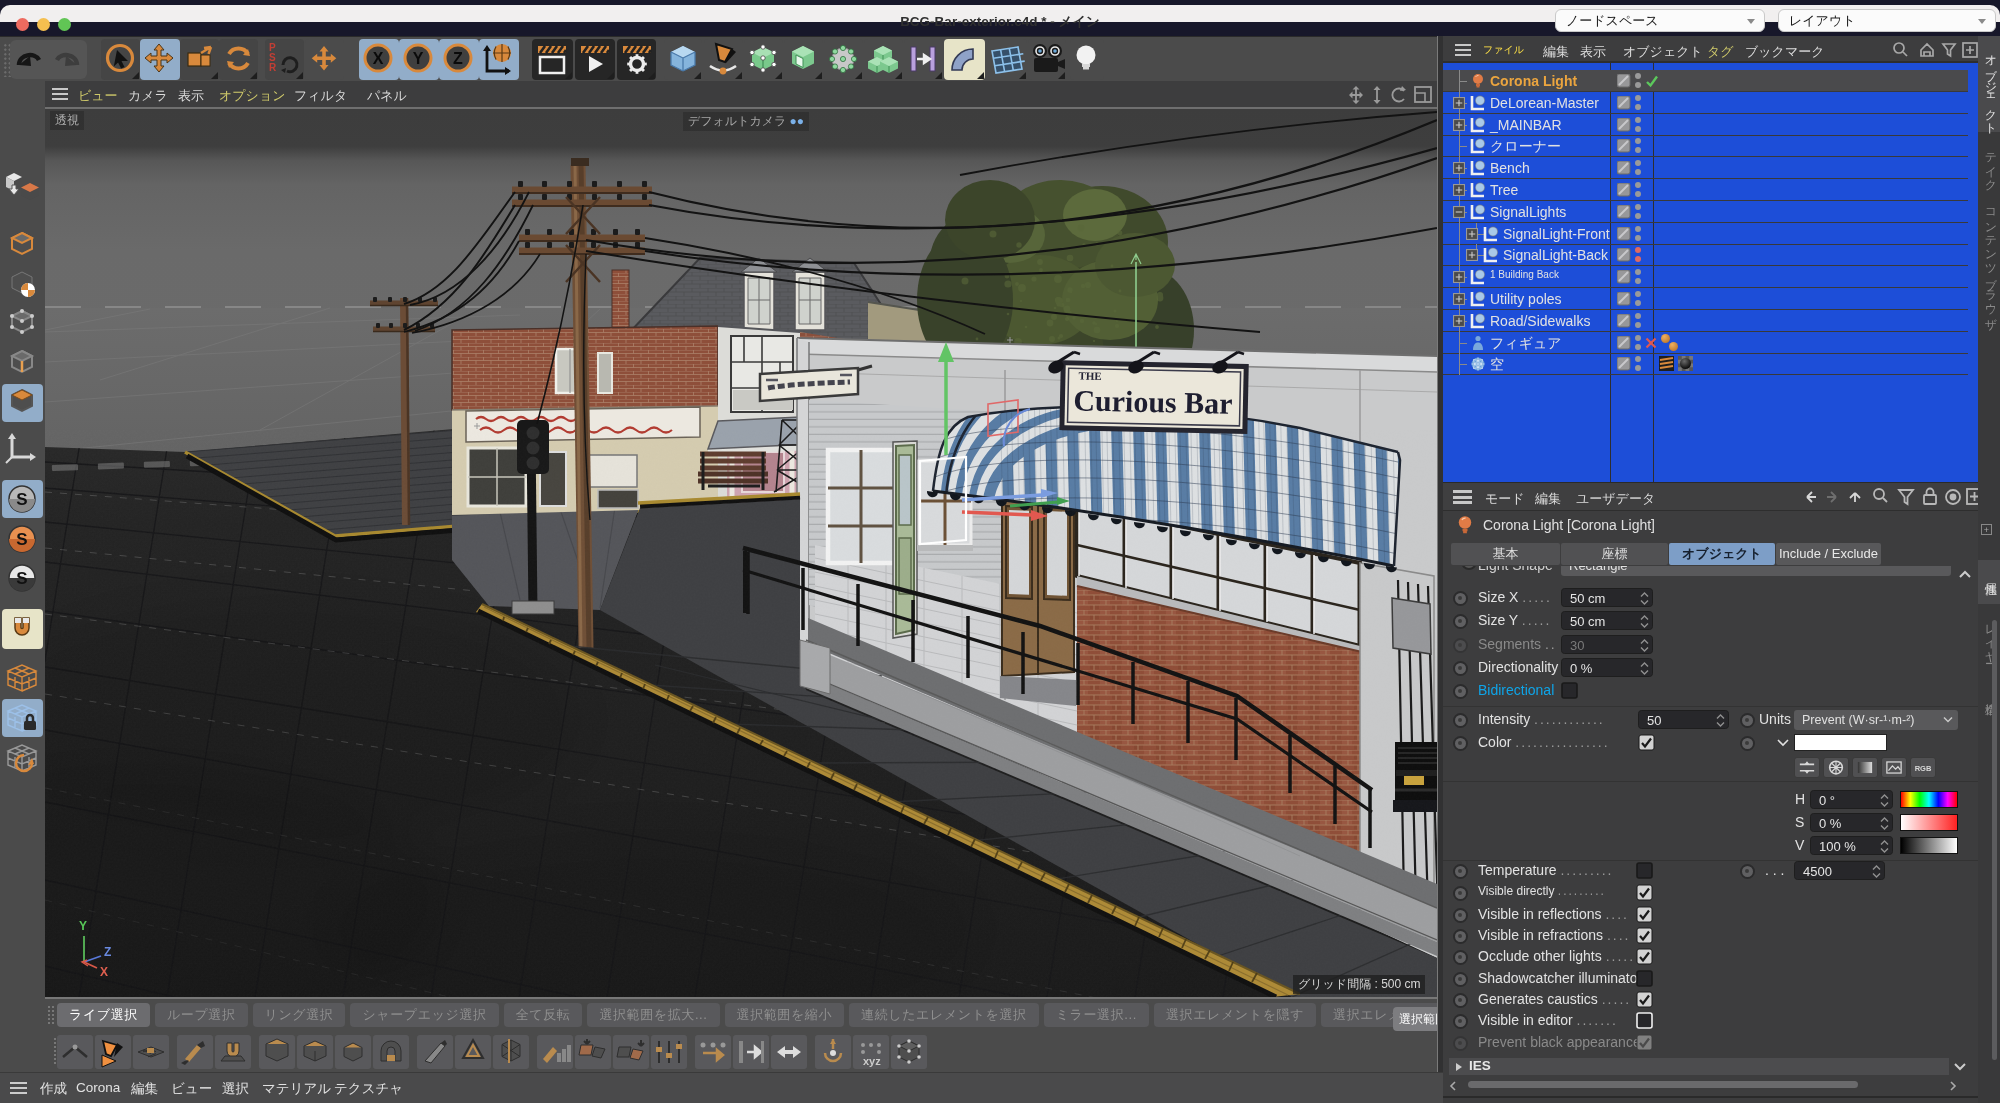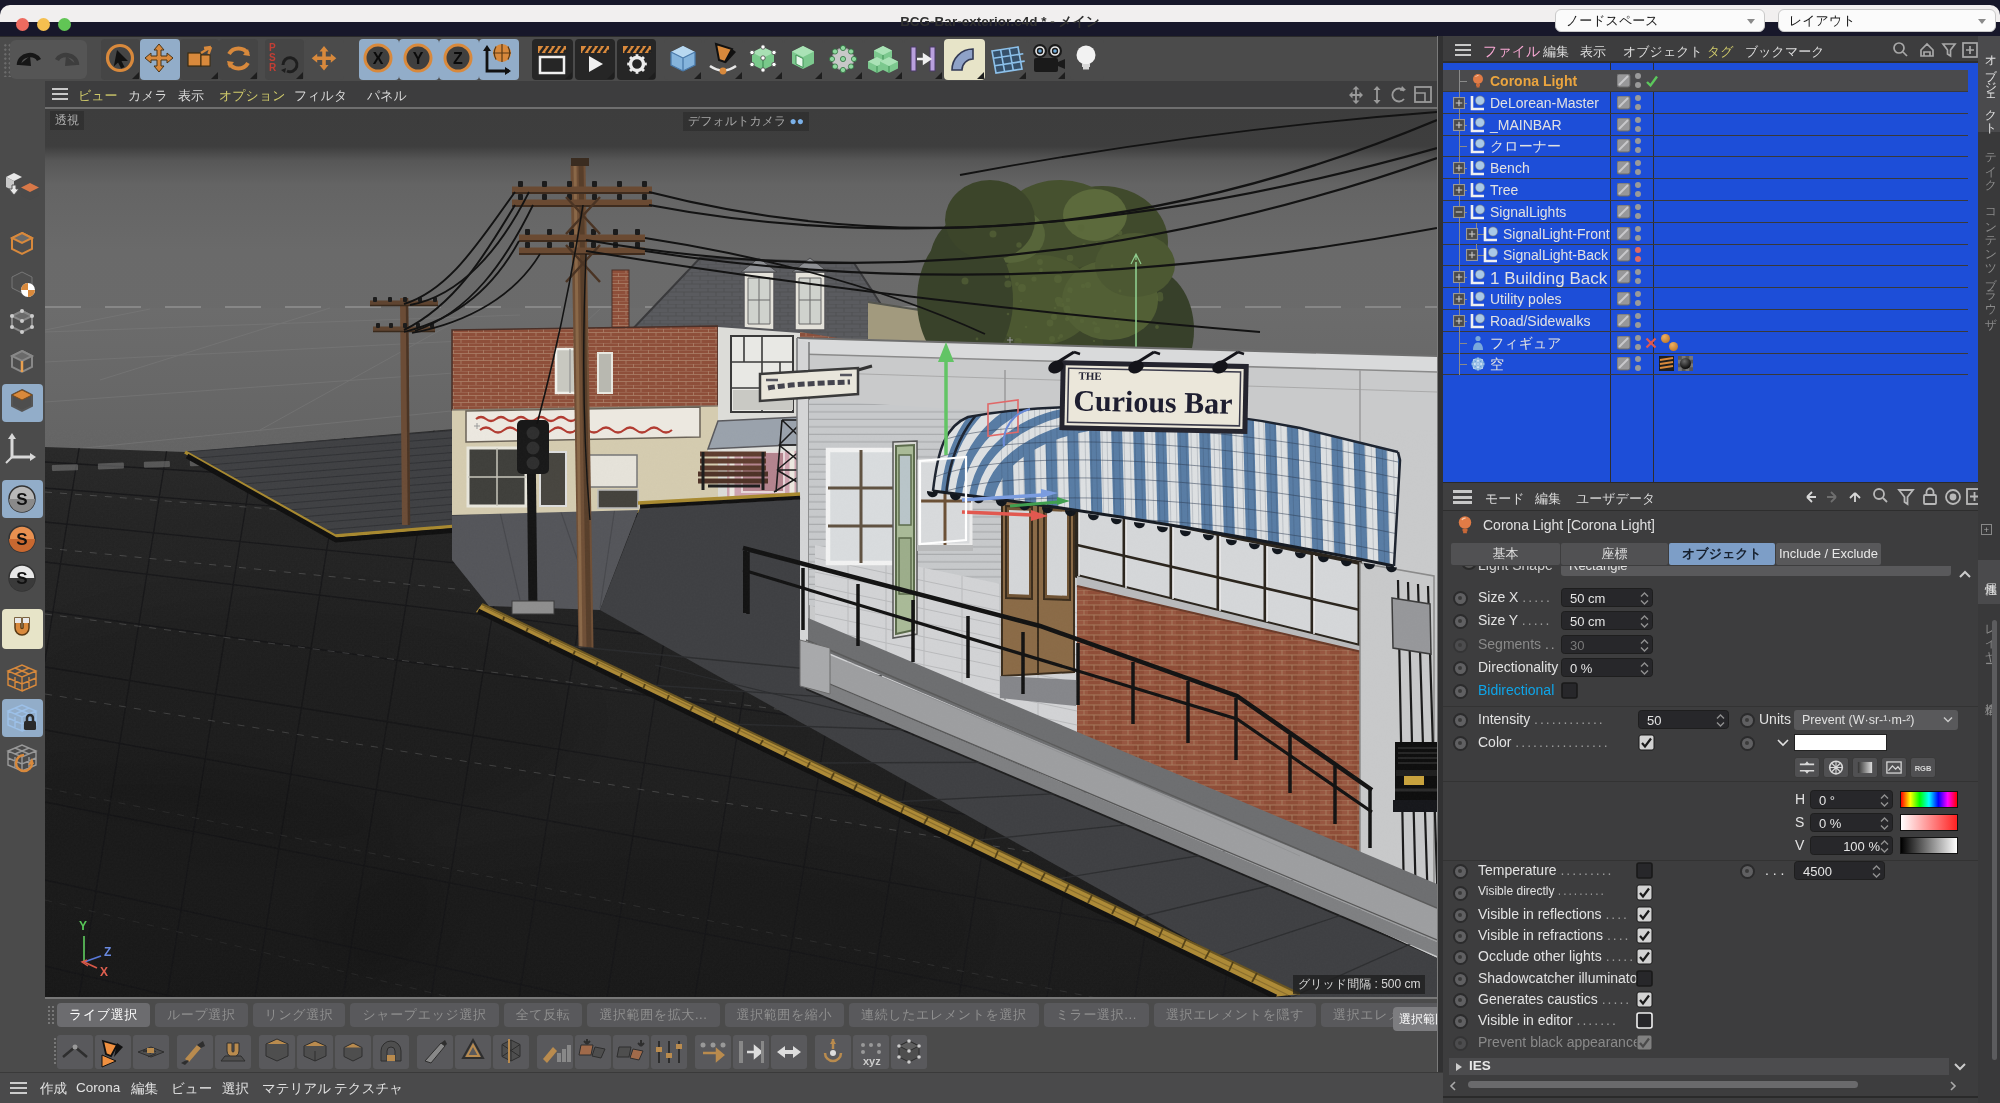--- a/index.html
+++ b/index.html
@@ -1071,21 +1071,21 @@
     <div class="vlab" style="left:5px;top:2px">透視</div>
 <div class="vlab" style="left:638px;top:3px;color:#a8a8a8">デフォルトカメラ <span style="color:#7ab0e8">●●</span></div>
 <div class="vlab" style="left:1248px;top:866px;background:rgba(30,30,30,.75);color:#d8d8d8">グリッド間隔 : 500 cm</div>
   </div>
 <div class="abs" style="left:1437px;top:36px;width:6px;height:1067px;background:#313132;border-left:1px solid #7a7a7a"></div>
 <div id="rpanel">
     <div class="abs" style="left:0;top:0;width:535px;height:27px;background:#3d3d3e;border-bottom:2px solid #2e2e2e">
 <div class="abs" style="left:12px;top:8px;width:16px;height:12px;border-top:2px solid #c8c8c8;border-bottom:2px solid #c8c8c8">
         <div style="margin-top:3px;height:2px;background:#c8c8c8"></div>
       </div>
-<div class="abs" style="left:40px;top:7px;font-size:14px;color:#f9a8d4">ファイル</div>
+<div class="abs" style="left:40px;top:7px;font-size:10px;color:#fde047">ファイル</div>
 <div class="abs" style="left:100px;top:7px;font-size:13px;color:#dcdcdc">編集</div>
 <div class="abs" style="left:137px;top:7px;font-size:13px;color:#dcdcdc">表示</div>
 <div class="abs" style="left:180px;top:7px;font-size:13px;color:#dcdcdc">オブジェクト</div>
 <div class="abs" style="left:264px;top:7px;font-size:13px;color:#cfc96a">タグ</div>
 <div class="abs" style="left:302px;top:7px;font-size:13px;color:#dcdcdc">ブックマーク</div>
 <svg width="90" height="22" viewBox="0 0 90 22" style="position:absolute;left:448px;top:3px" fill="none" stroke="#a8a8a8" stroke-width="1.7">
         <circle cx="8" cy="9" r="5"></circle>
         <path d="M12 13 l4 4"></path>
         <path d="M30 11 l6-6 6 6 v6 h-12 z M33 17 v-4 h6 v4"></path>
         <path d="M52 5 h12 l-4.5 6 v6 l-3-2 v-4 z"></path>
@@ -1269,21 +1269,21 @@
       <div class="abs" style="left:16px;top:203px;width:1px;height:22px;background:#8a8a8a"></div>
       <div class="abs" style="left:16px;top:214px;width:8px;height:1px;background:#8a8a8a"></div>
       <svg width="12" height="12" viewBox="0 0 11 11" style="position:absolute;left:10px;top:208px">
         <rect x=".5" y=".5" width="10" height="10" fill="#4a4a4a" stroke="#999"></rect>
         <path d="M2.5 5.5 h6 M5.5 2.5 v6" stroke="#ccc"></path>
       </svg>
       <svg width="16" height="16" viewBox="0 0 16 16" style="position:absolute;left:27px;top:206px">
         <path d="M2 1 v13 h12" stroke="#f0f0f0" stroke-width="2.6" fill="none"></path>
         <circle cx="10" cy="5.5" r="4.6" fill="#a9c9e8" stroke="#777" stroke-width=".6"></circle>
       </svg>
-      <div class="abs" style="left:47px;top:206px;font-size:17px;color:#e2e2e2;font-weight:normal">1 Building Back</div>
+      <div class="abs" style="left:47px;top:206px;font-size:10px;color:#e2e2e2;font-weight:normal">1 Building Back</div>
       <svg width="14" height="14" viewBox="0 0 14 14" style="position:absolute;left:174px;top:207px">
         <rect x="0" y="0" width="13" height="13" rx="2" fill="#98989a"></rect>
         <path d="M2 11 L11 2" stroke="#c8c8ca" stroke-width="2"></path>
         <rect x="0" y="0" width="13" height="13" rx="2" fill="none" stroke="#6a6a6a"></rect>
       </svg>
       <div class="abs" style="left:192px;top:206px;width:6px;height:6px;border-radius:50%;background:#9a9a9a"></div>
       <div class="abs" style="left:192px;top:215px;width:6px;height:6px;border-radius:50%;background:#9a9a9a"></div>
       <div class="abs" style="left:0;top:225px;width:525px;height:22px;border-bottom:1px solid #39393a"></div>
       <div class="abs" style="left:16px;top:225px;width:1px;height:22px;background:#8a8a8a"></div>
       <div class="abs" style="left:16px;top:236px;width:8px;height:1px;background:#8a8a8a"></div>
@@ -1560,21 +1560,21 @@
       <div class="abs" style="left:352px;top:236px;font-size:14px;color:#e2e2e2;white-space:nowrap">S</div>
       <div class="abs" style="left:367px;top:235px;width:83px;height:19px;background:#27272a;border-radius:3.5px;border:1px solid #1e1e1e">
         <div style="position:absolute;left:8px;top:2px;width:61px;font-size:13px;color:#e4e4e4;text-align:left">0 %</div>
         <svg width="9" height="15" viewBox="0 0 9 15" style="position:absolute;right:3px;top:2px">
           <path d="M1 5.5 L4.5 2 L8 5.5 M1 9.5 L4.5 13 L8 9.5" stroke="#909090" stroke-width="1.4" fill="none"></path>
         </svg>
       </div>
       <div class="abs" style="left:457px;top:236px;width:58px;height:17px;border:1px solid #111;background:linear-gradient(90deg,#fff,#f22)"></div>
       <div class="abs" style="left:352px;top:259px;font-size:14px;color:#e2e2e2;white-space:nowrap">V</div>
       <div class="abs" style="left:367px;top:258px;width:83px;height:19px;background:#27272a;border-radius:3.5px;border:1px solid #1e1e1e">
-        <div style="position:absolute;left:8px;top:2px;width:61px;font-size:13px;color:#e4e4e4;text-align:right">100 %</div>
+        <div style="position:absolute;left:8px;top:2px;width:61px;font-size:13px;color:#e4e4e4;text-align:left">100 %</div>
         <svg width="9" height="15" viewBox="0 0 9 15" style="position:absolute;right:3px;top:2px">
           <path d="M1 5.5 L4.5 2 L8 5.5 M1 9.5 L4.5 13 L8 9.5" stroke="#909090" stroke-width="1.4" fill="none"></path>
         </svg>
       </div>
       <div class="abs" style="left:457px;top:259px;width:58px;height:17px;border:1px solid #111;background:linear-gradient(90deg,#000,#fff)"></div>
       <div class="abs" style="left:0;top:282px;width:535px;height:1px;background:#333"></div>
       <div class="abs" style="left:10px;top:286px;width:15px;height:15px;border-radius:50%;background:#606062;border:2.5px solid #2b2b2c;opacity:1">
         <div style="position:absolute;left:3px;top:3px;width:4px;height:4px;border-radius:50%;background:#3a3a3a"></div>
       </div>
       <div class="abs" style="left:35px;top:284px;font-size:14px;color:#e2e2e2;white-space:nowrap">Temperature <span style="color:#9a9a9a;letter-spacing:2px">.........</span></div>

